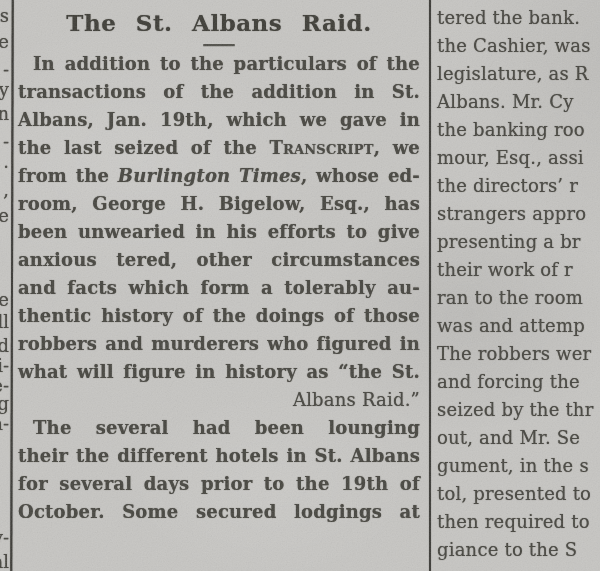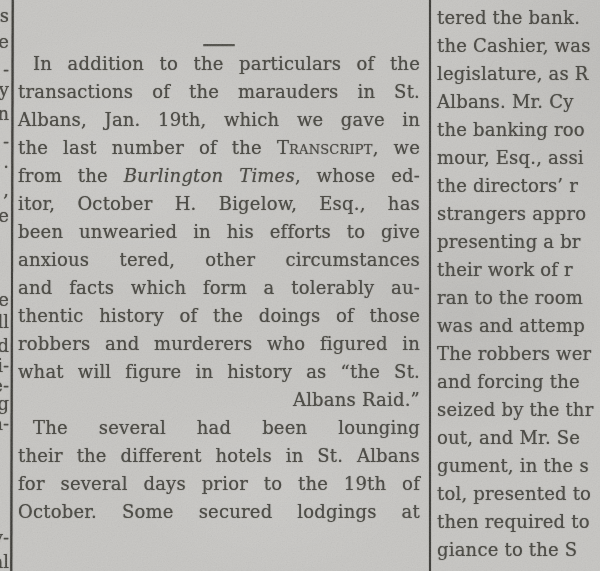--- a/index.html
+++ b/index.html
@@ -37,21 +37,21 @@
     font-size:23px;font-weight:bold;text-align:center;
     letter-spacing:0.5px;word-spacing:11px;line-height:30px;color:#3c3b35;
   }
   #title-dash{
     position:absolute;top:44px;left:50%;margin-left:-16px;width:32px;height:2px;
     background:#504f49;border-radius:2px;
     box-shadow:0 1px 0 rgba(80,79,73,0.25);
   }
   #main-lines{position:absolute;top:50px;left:0;width:100%;font-size:18px;}
   .line{height:28px;line-height:28px;letter-spacing:0.2px;white-space:normal;}
-  .line.justify{text-align:justify;text-align-last:justify;text-justify:inter-word;}
+  .line.justify{text-align:justify;text-align-last:justify;text-justify:inter-word;font-weight:bold;}
   .line.flush{text-align:right;}
   .line.indent{text-indent:15px;}
   .sc{font-variant:small-caps;}
   .it{font-style:italic;margin-top:28px;}
 
   
   #right-col{position:absolute;left:437px;top:4px;width:170px;height:567px;font-size:18px;}
   #right-col .rline{height:28px;line-height:28px;white-space:nowrap;letter-spacing:0.2px;}
 
   #grain{position:absolute;inset:0;pointer-events:none;opacity:0.16;}
@@ -77,28 +77,29 @@
         <span style="top: 356px;">i-</span>
         <span style="top: 376px;">e-</span>
         <span style="top: 394px;">g</span>
         <span style="top: 414px;">a-</span>
         <span style="top: 528px;">v-</span>
         <span style="top: 552px;">al</span>
       </div>
     <div class="rule" id="rule-left"></div>
 
     <div id="main-col">
+      <h1 id="title">The St. Albans Raid.</h1>
       <div id="title-dash"></div>
       <div id="main-lines">
           <div class="line justify indent"><span>In addition to the particulars of the</span></div>
-          <div class="line justify"><span>transactions of the marauders in St.</span></div>
+          <div class="line justify"><span>transactions of the addition in St.</span></div>
           <div class="line justify"><span>Albans, Jan. 19th, which we gave in</span></div>
-          <div class="line justify"><span>the last number of the </span><span class="sc">Transcript</span><span>, we</span></div>
+          <div class="line justify"><span>the last seized of the </span><span class="sc">Transcript</span><span>, we</span></div>
           <div class="line justify"><span>from the </span><span class="it">Burlington Times</span><span>, whose ed-</span></div>
-          <div class="line justify"><span>itor, October H. Bigelow, Esq., has</span></div>
+          <div class="line justify"><span>room, George H. Bigelow, Esq., has</span></div>
           <div class="line justify"><span>been unwearied in his efforts to give</span></div>
           <div class="line justify"><span>anxious tered, other circumstances</span></div>
           <div class="line justify"><span>and facts which form a tolerably au-</span></div>
           <div class="line justify"><span>thentic history of the doings of those</span></div>
           <div class="line justify"><span>robbers and murderers who figured in</span></div>
           <div class="line justify"><span>what will figure in history as “the St.</span></div>
           <div class="line flush"><span>Albans Raid.”</span></div>
           <div class="line justify indent"><span>The several had been lounging</span></div>
           <div class="line justify"><span>their the different hotels in St. Albans</span></div>
           <div class="line justify"><span>for several days prior to the 19th of</span></div>

